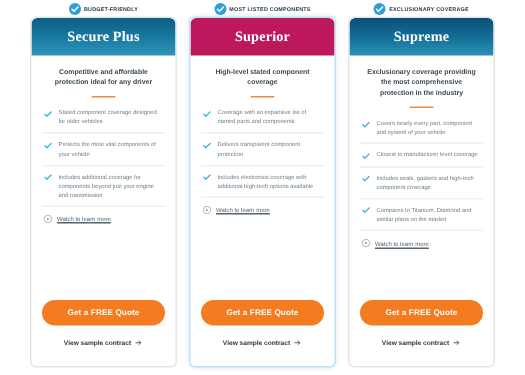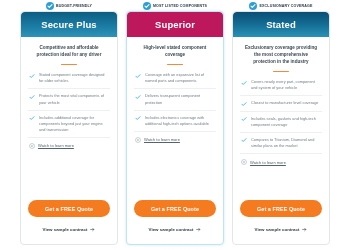--- a/index.html
+++ b/index.html
@@ -89,20 +89,21 @@
     display: flex;
     align-items: center;
     justify-content: center;
     flex: 0 0 auto;
   }
   .card-header .title {
     color: #ffffff;
     font-size: 9.5px;
     font-weight: bold;
     letter-spacing: 0.1px;
+    font-family: Liberation Serif, serif;
   }
   .hdr-secure   { background: linear-gradient(180deg, #0d5d82 0%, #1a7ba3 55%, #2f93b8 100%); }
   .hdr-superior { background: #be185d; }
   .hdr-supreme  { background: linear-gradient(180deg, #0a4f75 0%, #146d95 50%, #2a92b6 100%); }
 
   .card-body {
     flex: 1 1 auto;
     display: flex;
     flex-direction: column;
     padding: 0 7px;
@@ -353,21 +354,21 @@
       <span class="badge-icon">
         <svg width="8" height="8" viewBox="0 0 16 16">
             <path d="M4 8.3l2.6 2.6L12 5.3" stroke="#ffffff" stroke-width="2.1" fill="none" stroke-linecap="round" stroke-linejoin="round"></path>
           </svg>
       </span>
       <span class="badge-text">EXCLUSIONARY COVERAGE</span>
     </div>
 
     <div class="card">
       <div class="card-header hdr-supreme">
-        <span class="title">Stated</span>
+        <span class="title">Supreme</span>
       </div>
       <div class="card-body">
         <div class="subtitle">Exclusionary coverage providing the most comprehensive protection in the industry</div>
         <div class="divider-bar"></div>
         <ul class="features">
           <li class="feature">
             <span class="check-icon">
               <svg width="6" height="6" viewBox="0 0 16 16">
                   <path d="M2.5 8.6l3.4 3.4L13.5 4.4" stroke="#3db5ec" stroke-width="2.4" fill="none" stroke-linecap="round" stroke-linejoin="round"></path>
                 </svg>

